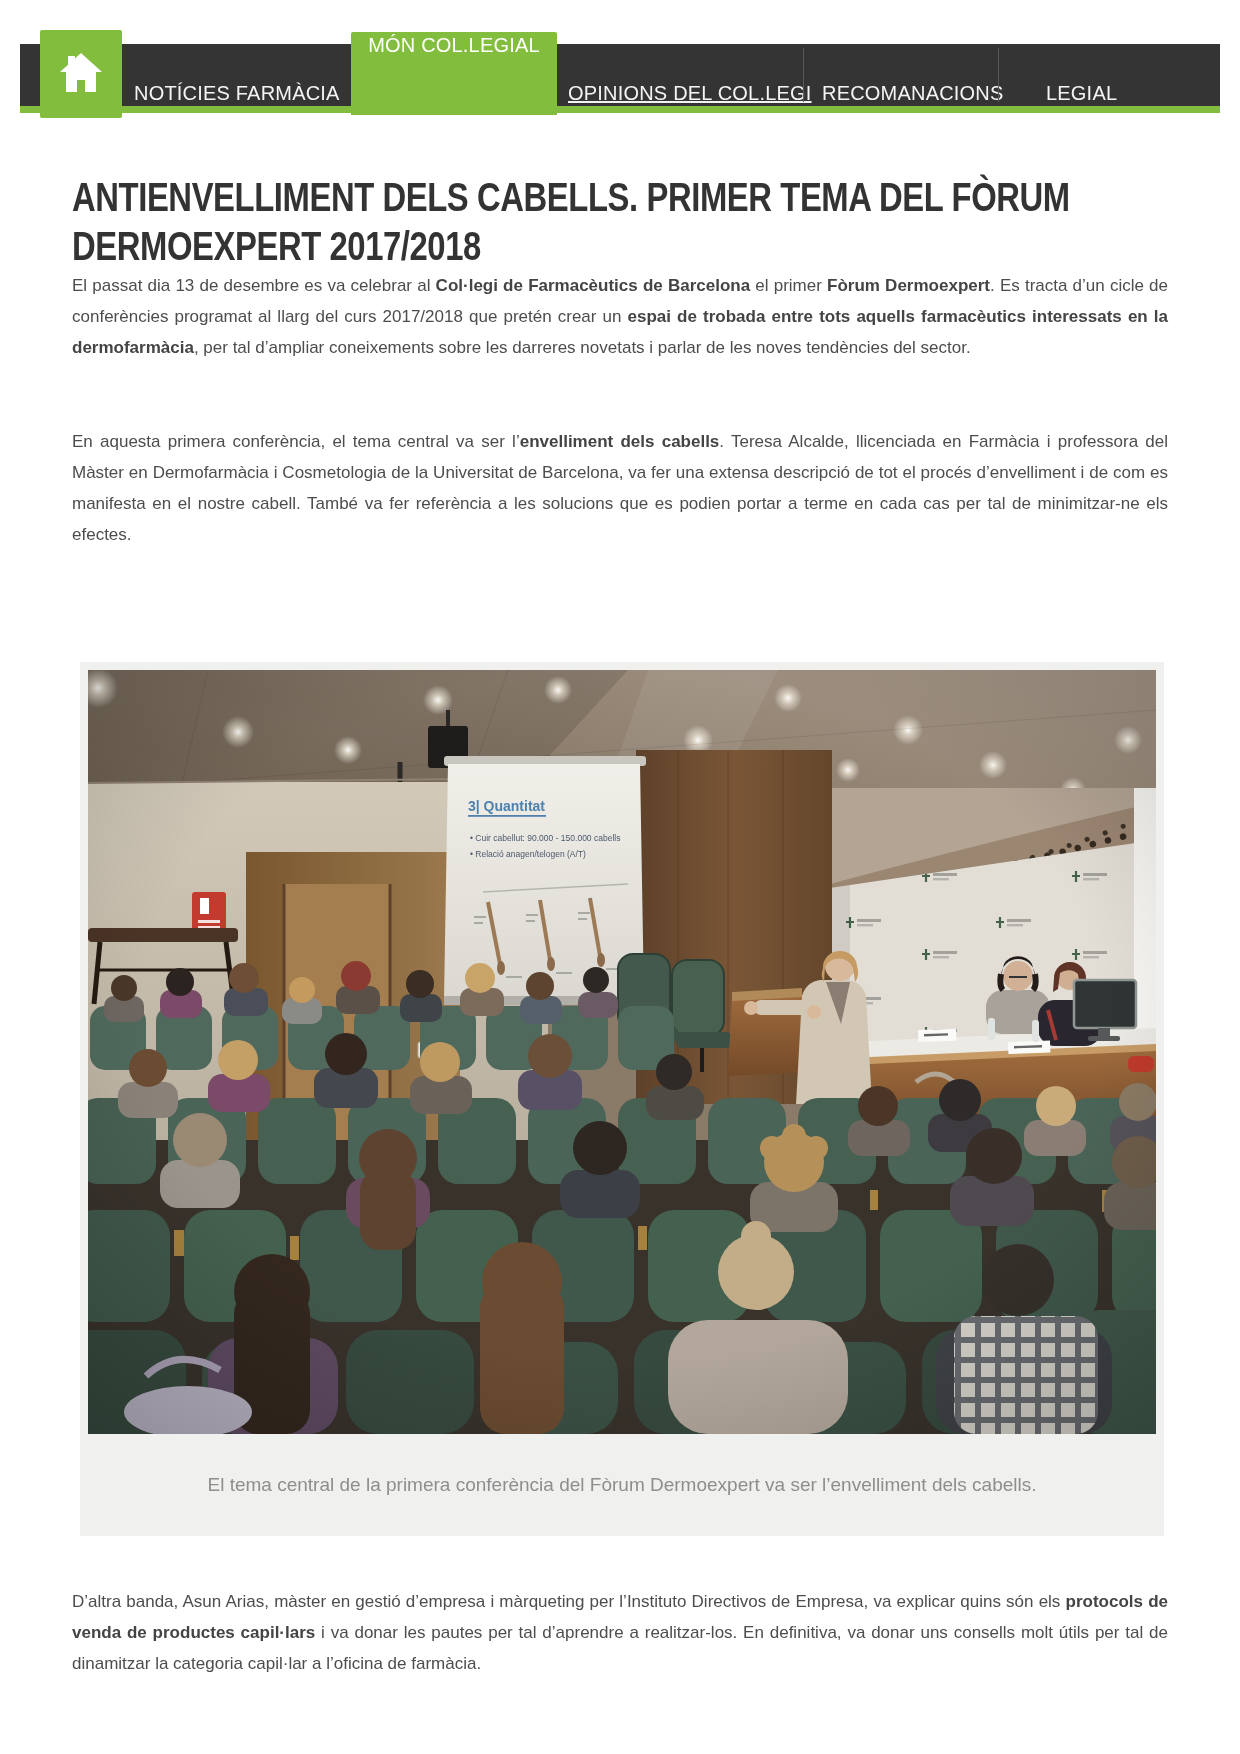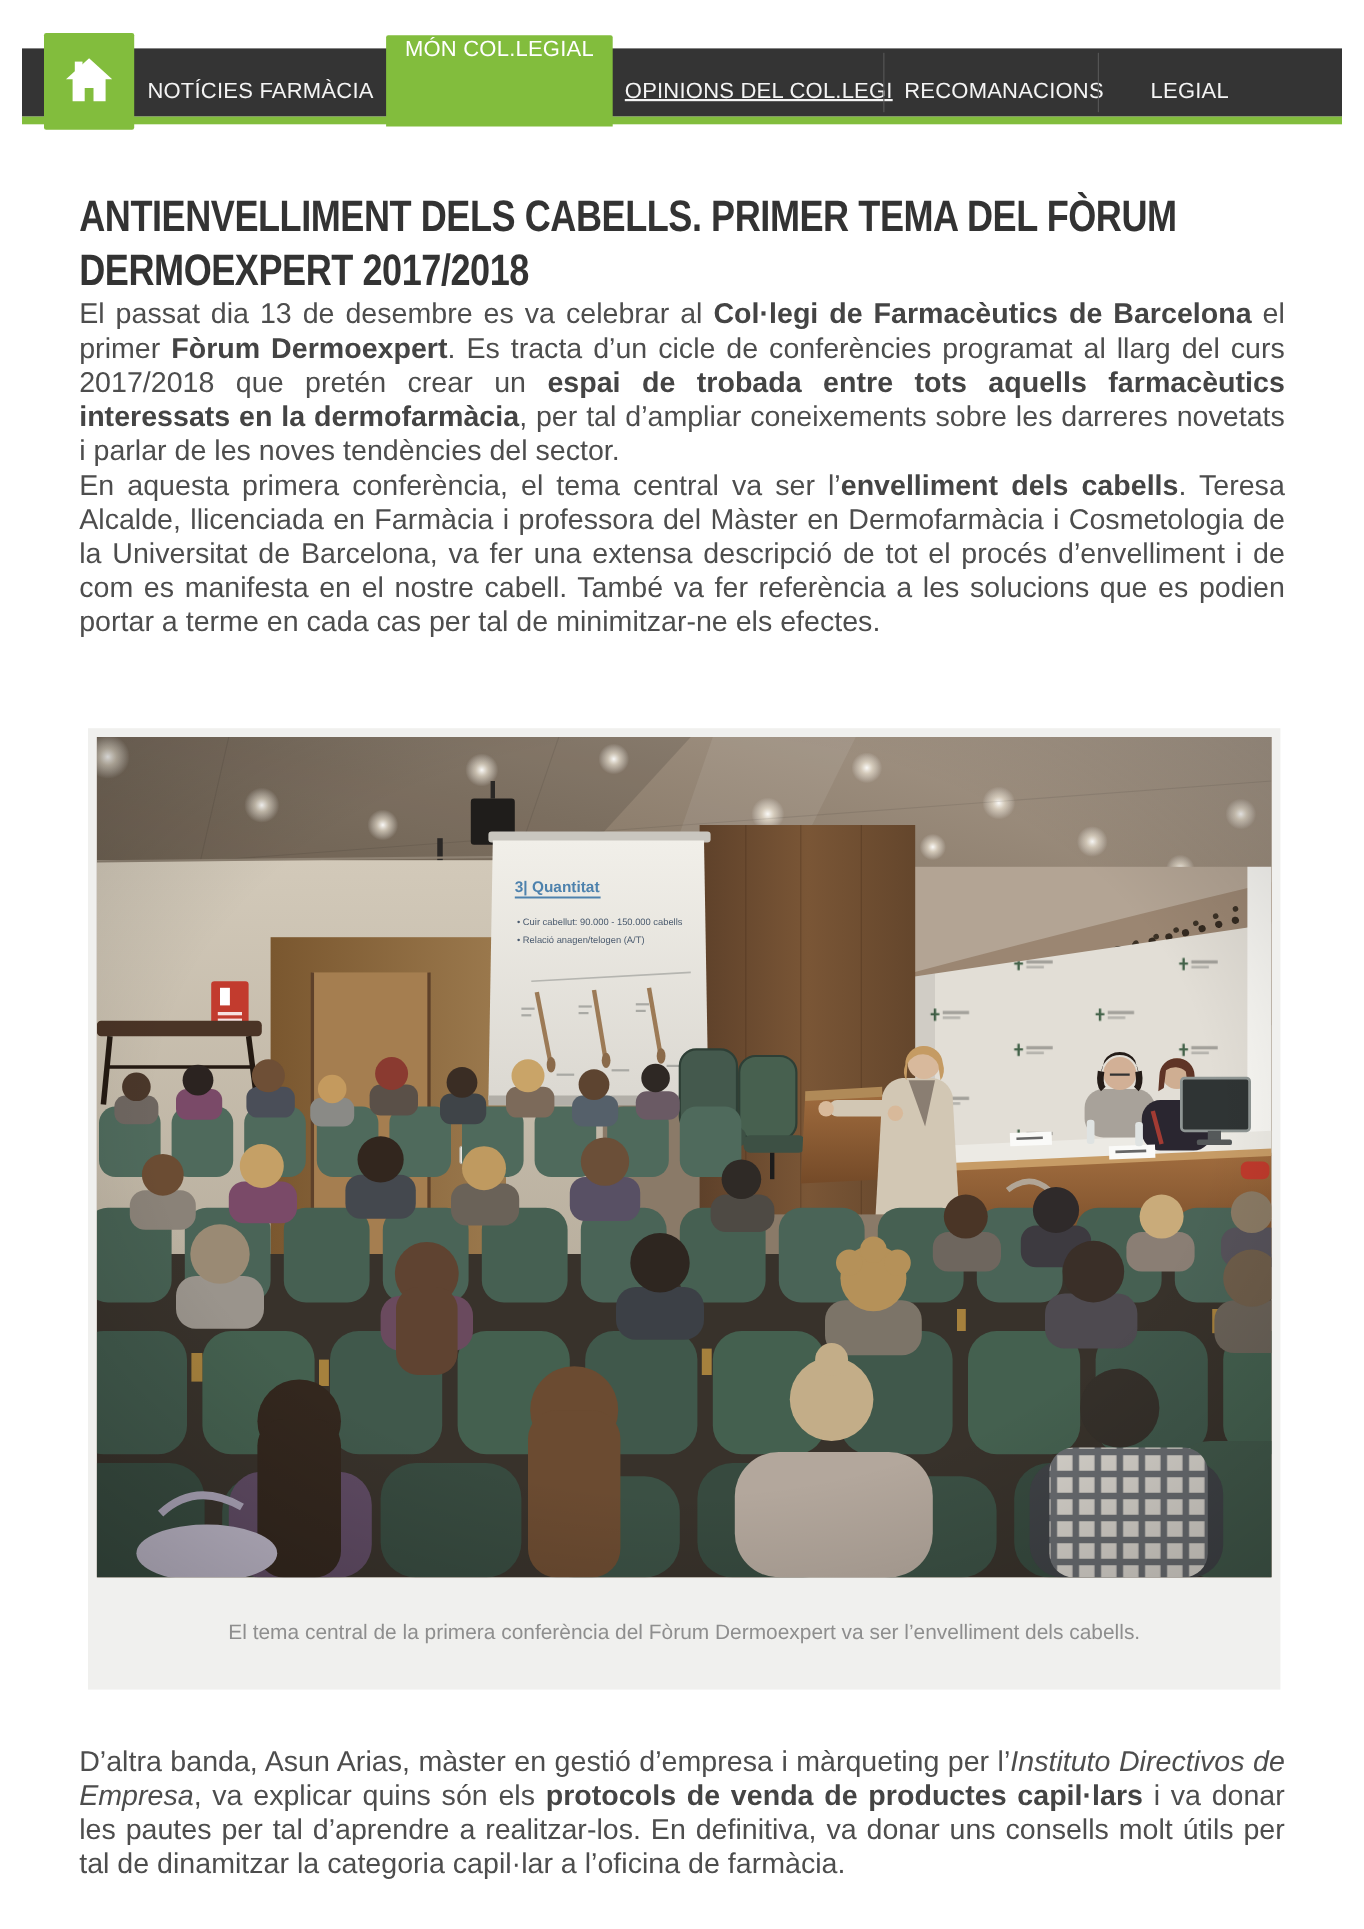--- a/index.html
+++ b/index.html
@@ -5,36 +5,36 @@
   html,body{margin:0;padding:0;}
   body{
     width:1240px;height:1754px;background:#ffffff;position:relative;overflow:hidden;
     font-family:"Liberation Sans",sans-serif;
   }
   
   .nav-bar{position:absolute;left:20px;top:44px;width:1200px;height:62px;background:#343434;}
   .nav-strip{position:absolute;left:20px;top:106px;width:1200px;height:7px;background:#82bd3d;}
   .home-btn{position:absolute;left:40px;top:30px;width:82px;height:88px;background:#82bd3d;
     border-radius:2px;display:flex;align-items:center;justify-content:center;cursor:pointer;z-index:5;}
-  .nav-item{position:absolute;top:52px;height:70px;line-height:62px;color:#f4f4f4;
+  .nav-item{position:absolute;top:62px;height:70px;line-height:62px;color:#f4f4f4;
     font-size:20px;white-space:nowrap;z-index:4;cursor:pointer;letter-spacing:.2px;}
   .tab-active{position:absolute;left:351px;top:32px;width:206px;height:83px;background:#82bd3d;
     border-radius:2px 2px 0 0;z-index:3;cursor:pointer;display:flex;align-items:flex-start;
     justify-content:center;box-sizing:border-box;padding-top:2px;}
   .tab-active span{color:#ffffff;font-size:20px;white-space:nowrap;letter-spacing:.2px;}
   .nav-sep{position:absolute;top:48px;height:54px;width:1px;background:#585858;z-index:4;}
 
   
   .headline{position:absolute;left:72px;top:146px;color:#333333;font-weight:700;
     font-size:40px;line-height:49px;letter-spacing:-.5px;white-space:nowrap;
     transform:scaleX(.82);transform-origin:0 0;}
-  .para{position:absolute;left:72px;width:1096px;font-size:26px;line-height:31px;
+  .para{position:absolute;left:72px;width:1096px;font-size:17px;line-height:31px;
     color:#4d4d4d;text-align:justify;}
   .para span.b{font-weight:700;color:#444444;}
-  .para span.i{font-style:italic;}
+  .para span.i{}
 
   
   .figure{position:absolute;left:80px;top:662px;width:1084px;height:874px;background:#f0f0ee;}
   .photo{position:absolute;left:8px;top:8px;width:1068px;height:764px;background:#8a7a68;overflow:hidden;}
   .photo svg{display:block;}
   .caption{position:absolute;left:0;top:772px;width:100%;height:102px;display:flex;
     align-items:center;justify-content:center;font-size:19px;color:#8e8e8e;}
 </style>
 </head>
 <body>

